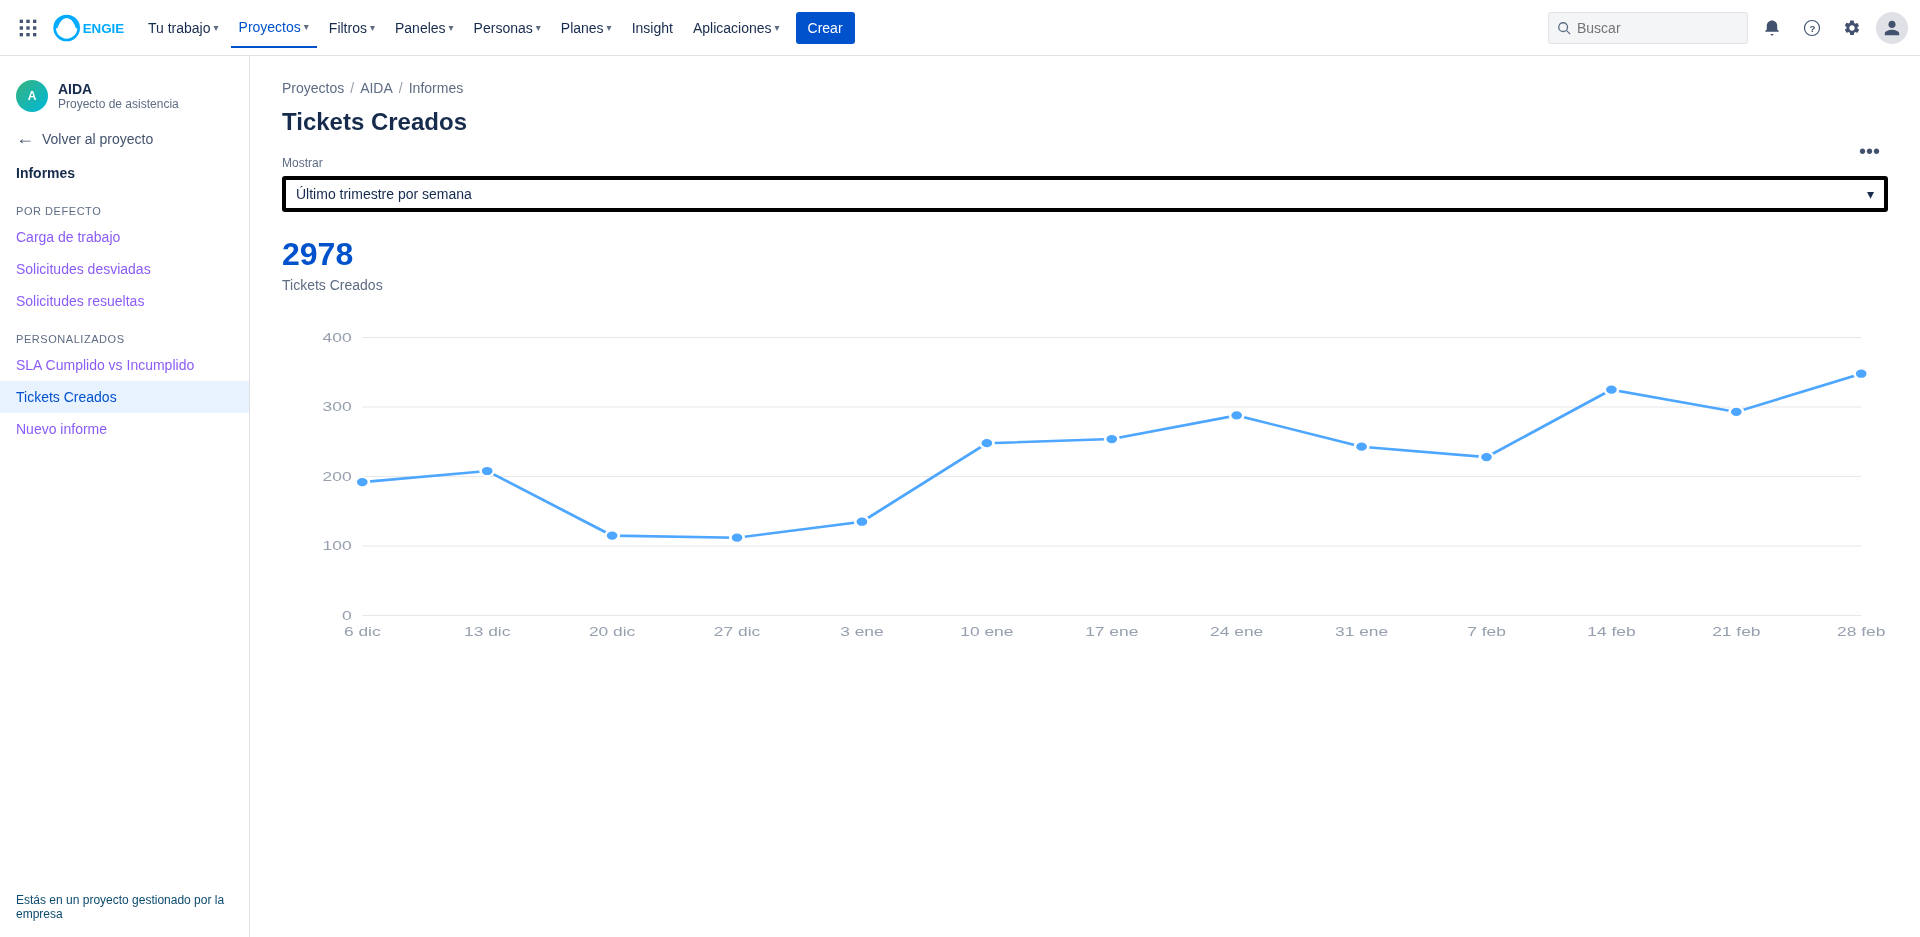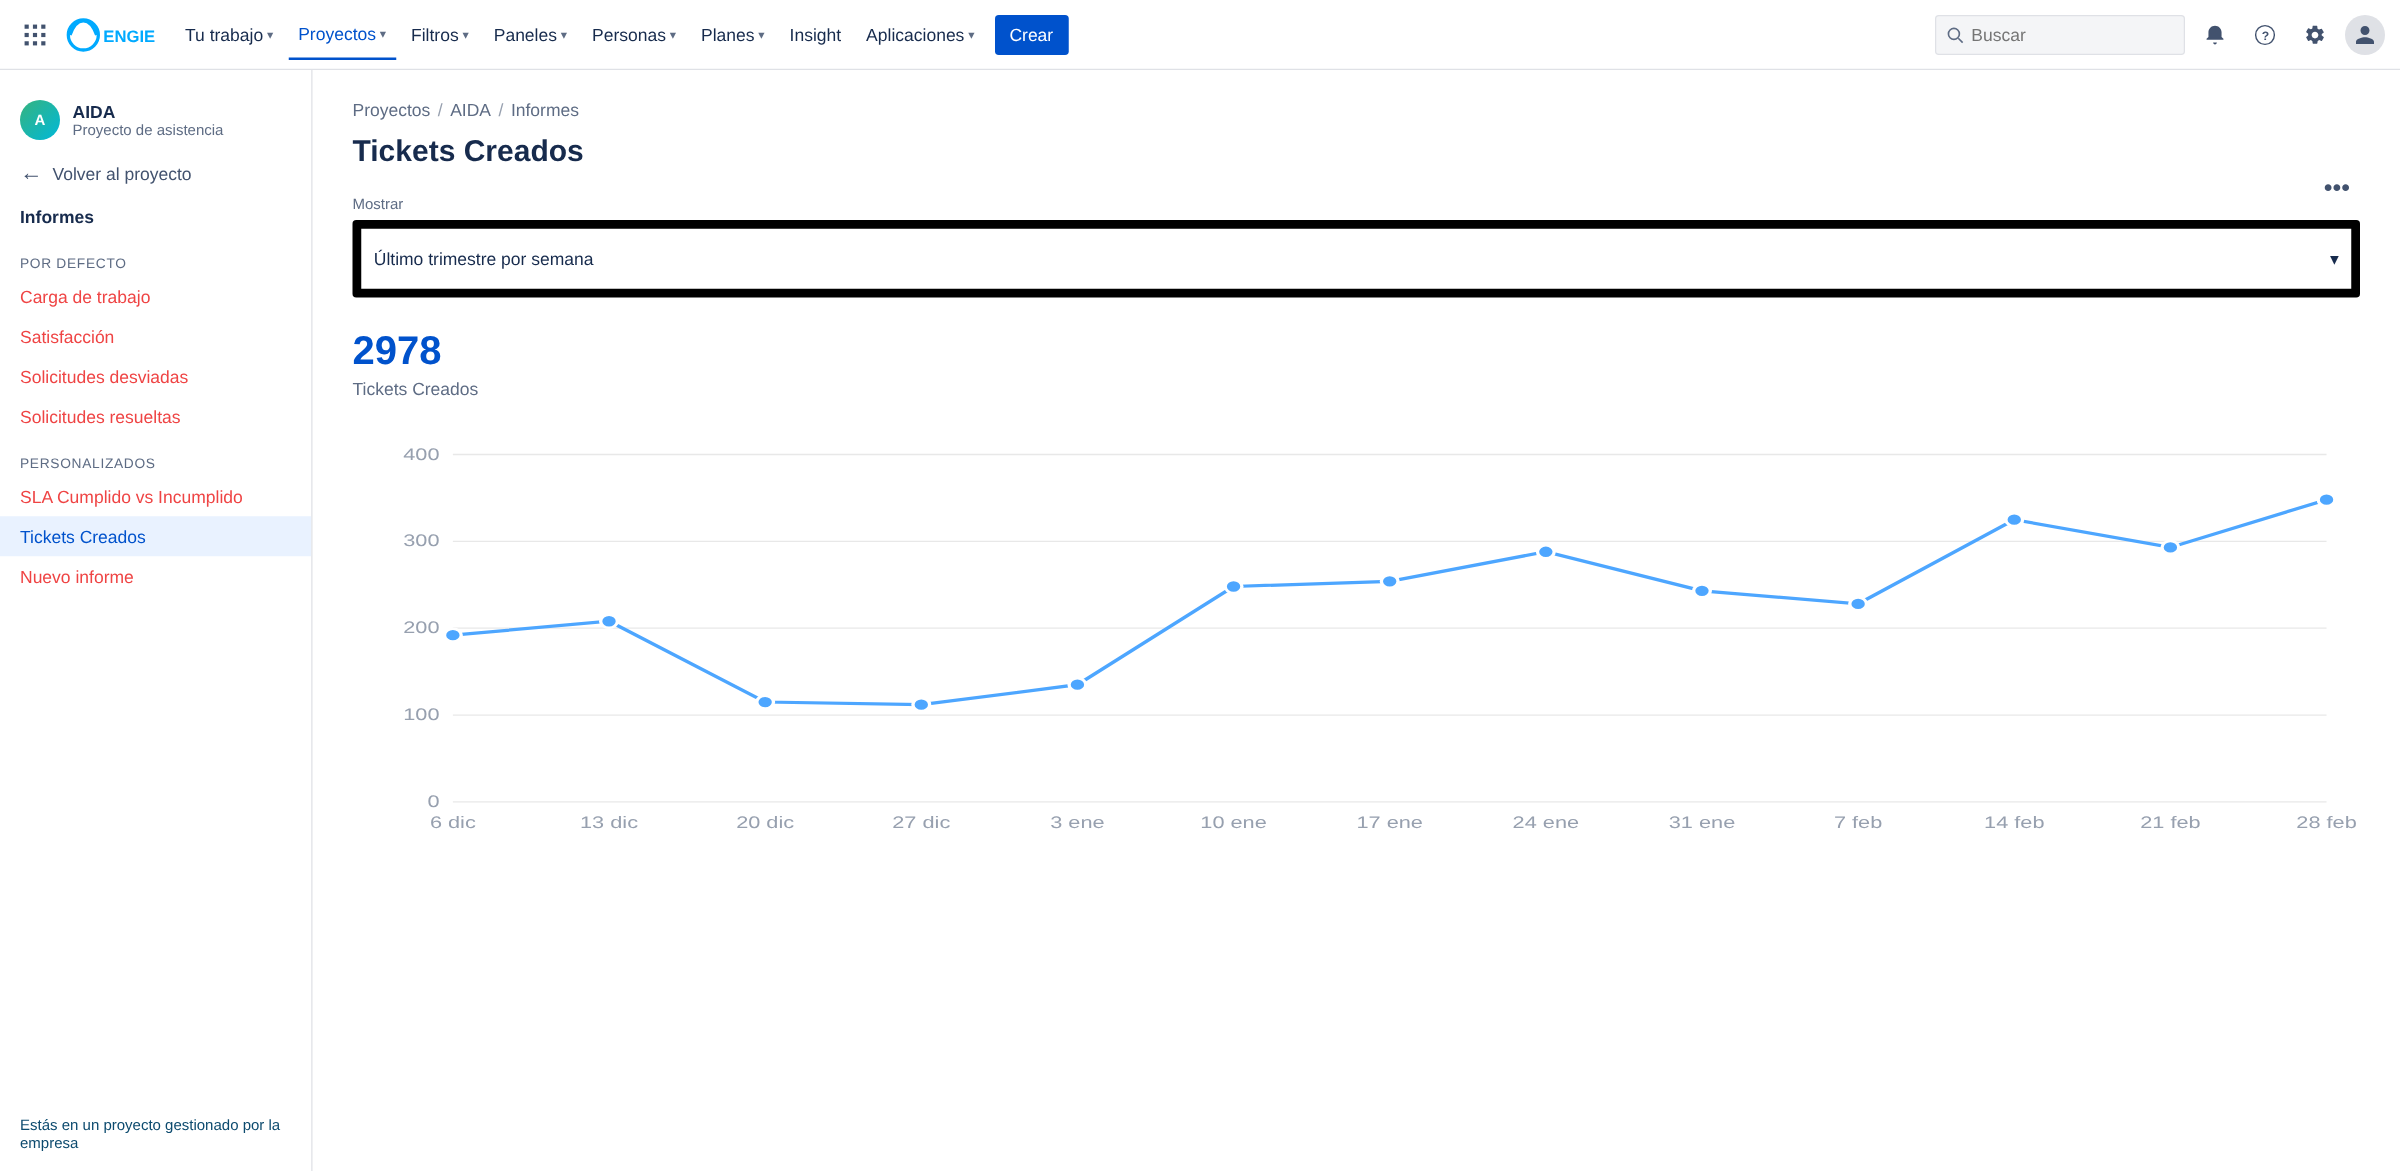--- a/index.html
+++ b/index.html
@@ -64,40 +64,40 @@
     .sidebar-back .back-icon { font-size: 18px; color: #42526e; }
     .sidebar-section-title {
       padding: 16px 16px 4px 16px; font-size: 11px; font-weight: 400;
       color: #5e6c84; text-transform: uppercase; letter-spacing: 0.05em;
     }
     .sidebar-heading {
       padding: 8px 16px; font-size: 14px; font-weight: 600; color: #172b4d;
     }
     .sidebar-nav-item {
       display: flex; align-items: center; padding: 8px 16px;
-      font-size: 14px; color: #ef4444; cursor: pointer; border-radius: 0;
+      font-size: 14px; color: #8b5cf6; cursor: pointer; border-radius: 0;
     }
     .sidebar-nav-item.active { background: #e9f2ff; color: #0052cc; font-weight: 500; }
     .sidebar-footer { padding: 16px; font-size: 12px; color: #0c4a6e; position: absolute; bottom: 0; left: 0; right: 0; }
 
     
     .main-content { margin-left: 250px; flex: 1; padding: 24px 32px; background: #fff; }
     .breadcrumb { display: flex; align-items: center; gap: 6px; font-size: 14px; color: #5e6c84; margin-bottom: 12px; }
     .breadcrumb a { color: #5e6c84; text-decoration: none; cursor: pointer; }
     .breadcrumb-sep { color: #97a0af; }
     .page-title { font-size: 24px; font-weight: 700; color: #172b4d; margin-bottom: 20px; }
     .page-actions { position: absolute; right: 32px; top: 80px; }
     .dots-btn { font-size: 20px; cursor: pointer; color: #42526e; padding: 4px 8px; border-radius: 3px; }
 
     
     .filter-row { margin-bottom: 24px; }
     .filter-label { font-size: 12px; color: #5e6c84; margin-bottom: 6px; }
     .filter-select {
       display: flex; align-items: center; gap: 6px;
-      border: 7px solid #000000; border-radius: 3px; padding: 16px 10px;
+      border: 4px solid #000000; border-radius: 3px; padding: 6px 10px;
       font-size: 14px; color: #172b4d; background: #fff; cursor: pointer;
       min-width: 220px;
     }
 
     
     .metric-value { font-size: 32px; font-weight: 600; color: #0052cc; margin-bottom: 4px; margin-top: 8px; }
     .metric-label { font-size: 14px; color: #5e6c84; margin-bottom: 24px; }
 
     
     .chart-container { width: 100%; padding-bottom: 16px; text-align: right; }
@@ -211,23 +211,20 @@
       <span class="back-icon">←</span>
       <span>Volver al proyecto</span>
     </div>
 
     <div class="sidebar-heading">Informes</div>
 
     <div class="sidebar-section-title">POR DEFECTO</div>
 
     <div class="sidebar-nav-item">
       <span>Carga de trabajo</span>
-    </div>
-    <div class="sidebar-nav-item">
-      <span>Satisfacción</span>
     </div>
     <div class="sidebar-nav-item">
       <span>Solicitudes desviadas</span>
     </div>
     <div class="sidebar-nav-item">
       <span>Solicitudes resueltas</span>
     </div>
 
     <div class="sidebar-section-title">PERSONALIZADOS</div>
 

